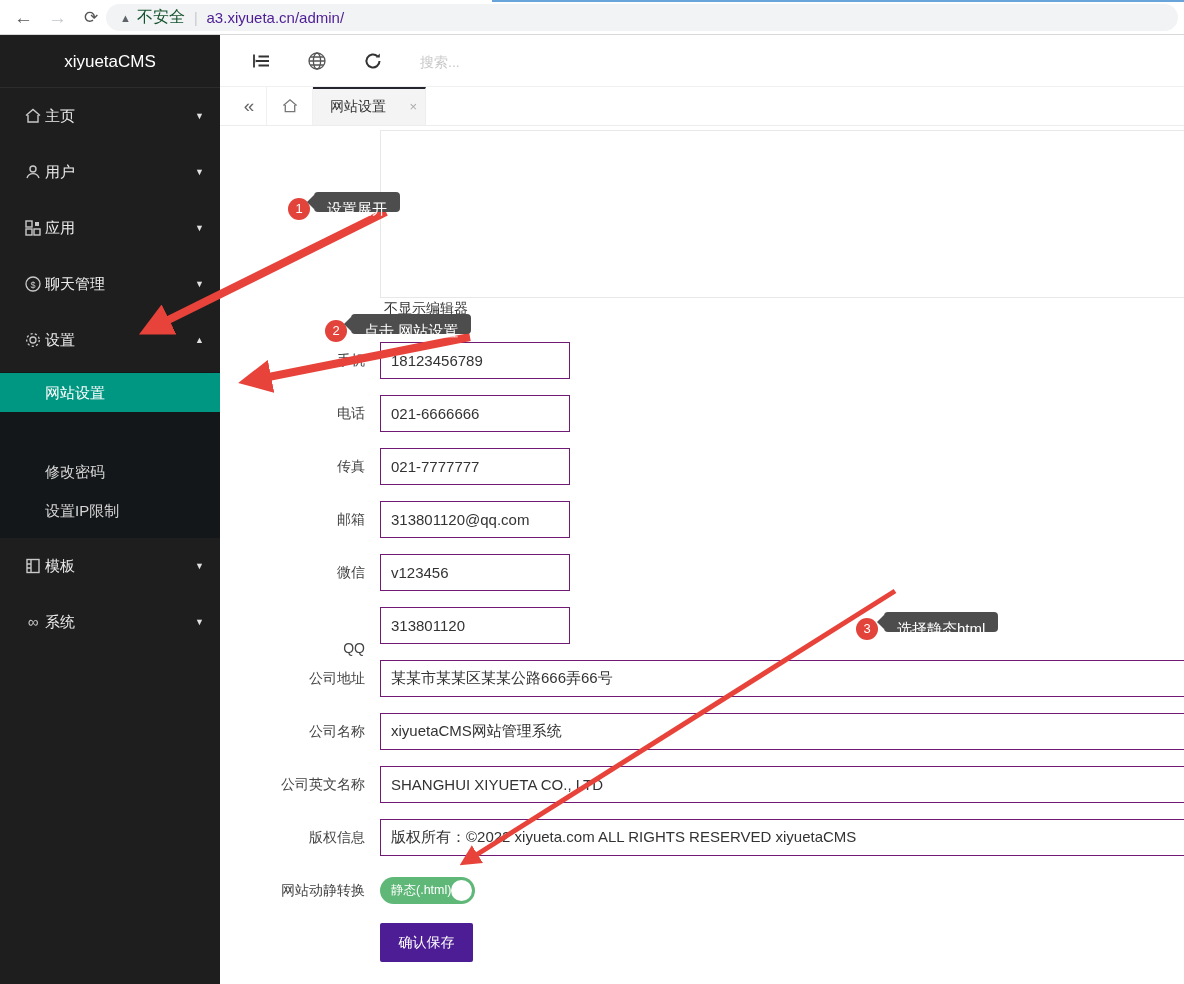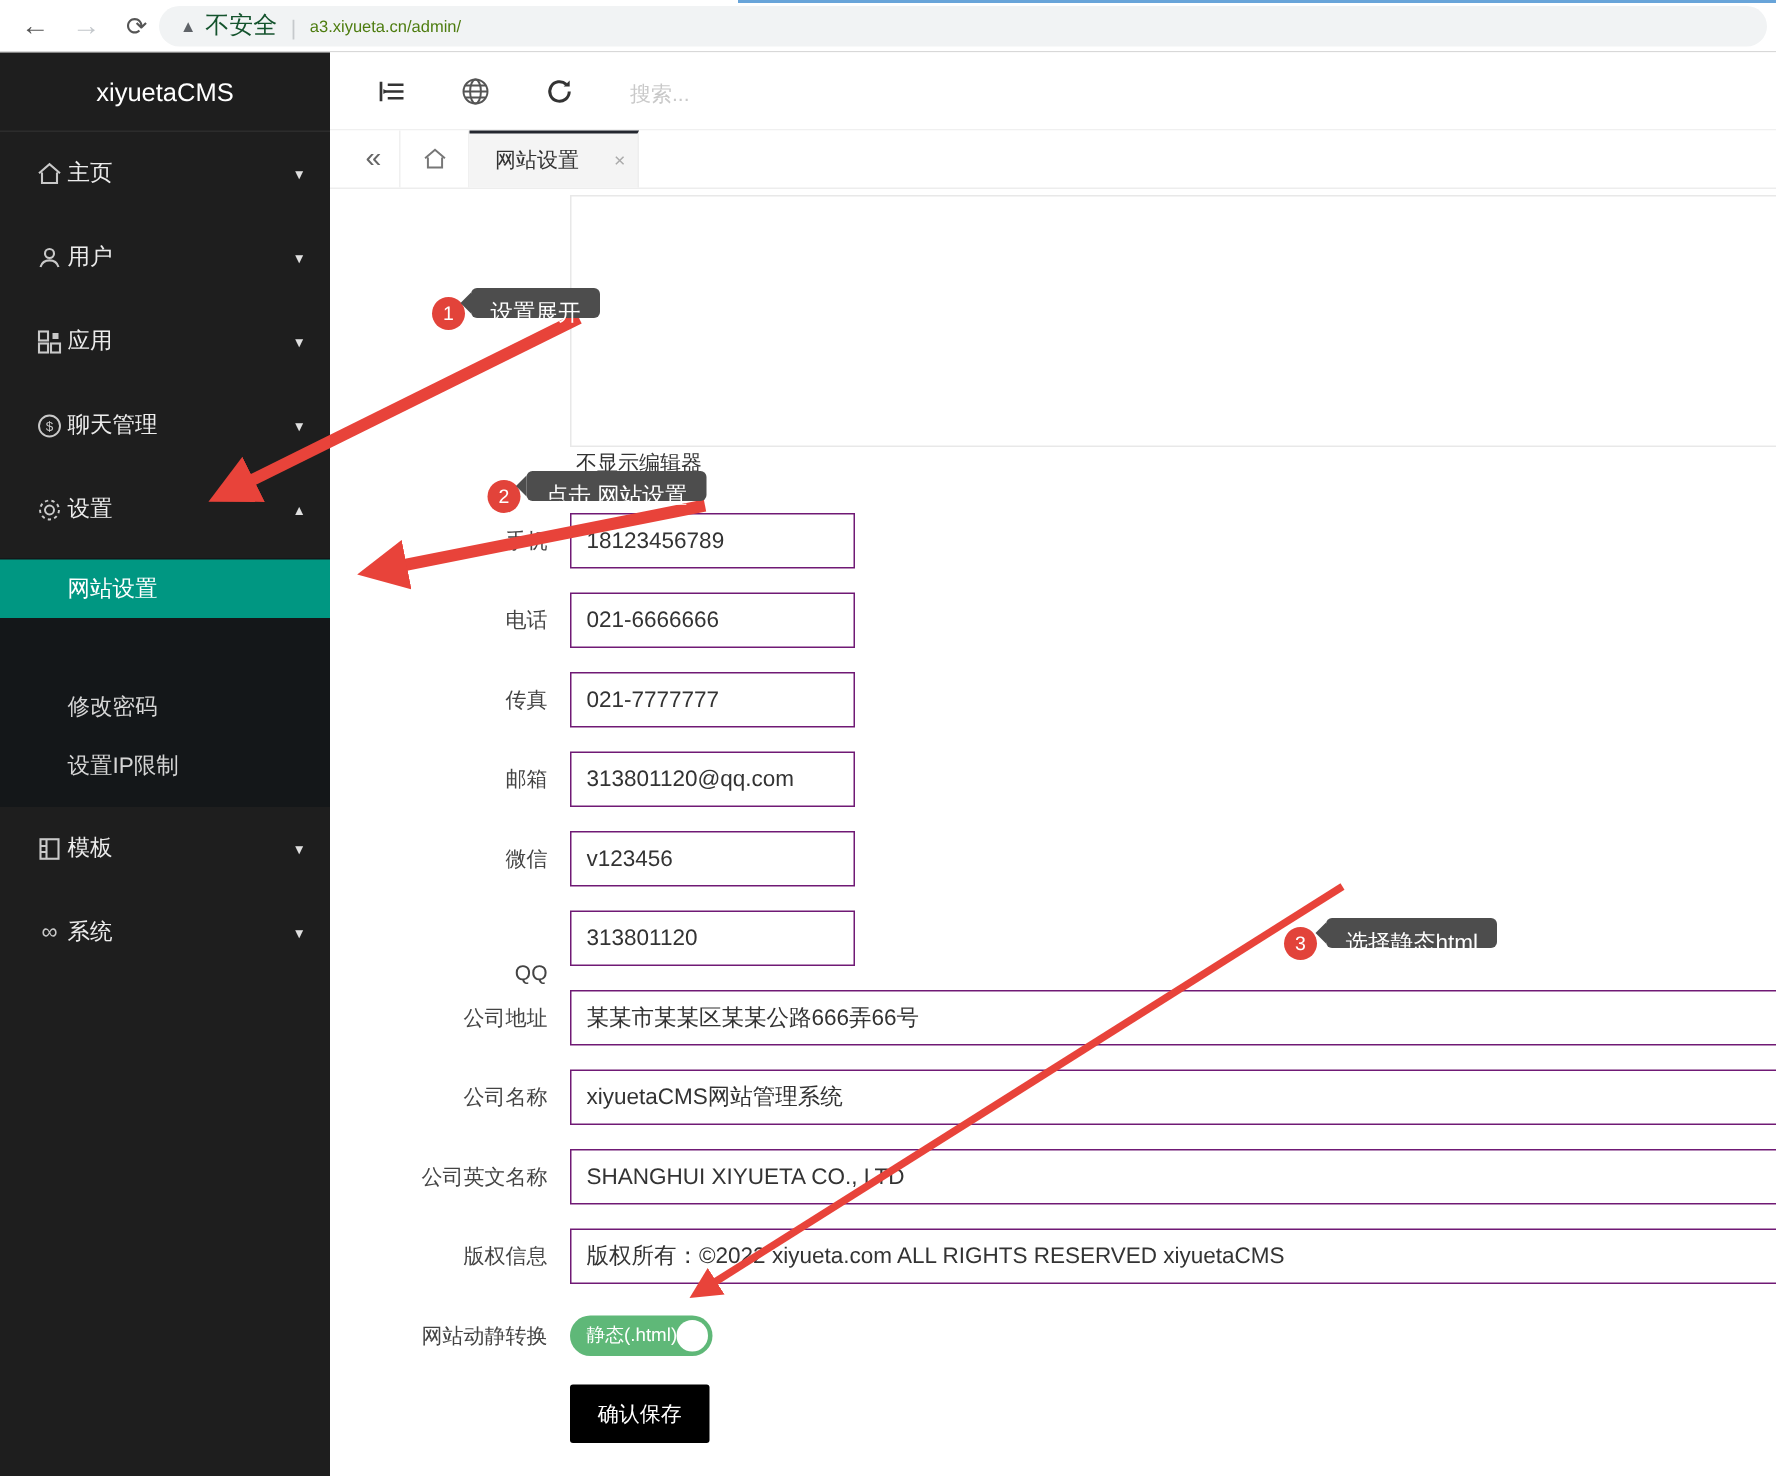--- a/index.html
+++ b/index.html
@@ -9,21 +9,21 @@
 
   
   .browser-bar{left:0;top:0;width:1184px;height:35px;background:#fff;border-bottom:1px solid #d8d8d8;box-sizing:border-box;}
   .nav-glyph{font-size:19px;line-height:35px;color:#555;}
   .nav-glyph.disabled{color:#c3c7cb;}
   .url-pill{left:106px;top:4px;right:6px;height:27px;background:#f1f3f4;border-radius:14px;
             display:flex;align-items:center;padding-left:14px;box-sizing:border-box;}
   .warn-tri{color:#5f6368;font-size:11px;margin-right:6px;}
   .sec-label{color:#14532d;font-size:16px;}
   .url-sep{color:#c6c9cc;margin:0 9px;font-size:14px;}
-  .url-text{color:#4d7c0f;font-size:11px;}
+  .url-text{color:#4c1d95;font-size:15px;}
   .blue-strip{left:492px;top:0;right:0;height:2px;background:#68a4d9;}
 
   
   .sidebar{left:0;top:35px;width:220px;height:949px;background:#1e1e1e;}
   .side-title{left:0;top:0;width:220px;height:53px;line-height:53px;text-align:center;color:#fff;
               font-size:17px;border-bottom:1px solid #2c2c2c;box-sizing:border-box;}
   .side-item{left:0;width:220px;height:56px;cursor:pointer;}
   .side-item .ico{position:absolute;left:24px;top:50%;transform:translateY(-50%);width:18px;height:18px;color:#c9c9c9;}
   .side-item .lbl{position:absolute;left:45px;top:0;line-height:56px;color:#ececec;font-size:15px;}
   .side-item .caret{position:absolute;right:16px;top:0;line-height:56px;color:#e0e0e0;font-size:9px;}
@@ -54,21 +54,21 @@
   .editor-box{left:380px;top:130px;width:812px;height:168px;border:1px solid #e8e8e8;box-sizing:border-box;background:#fff;}
   .editor-note{left:384px;top:300px;font-size:14px;color:#333;}
   .frow-label{left:150px;width:215px;text-align:right;line-height:37px;font-size:14px;color:#444;}
   .frow-input{left:380px;height:37px;border:1px solid #701a75;box-sizing:border-box;padding:0 10px;
               font-size:15px;color:#333;font-family:inherit;outline:none;background:#fff;}
   .w-small{width:190px;}
   .w-wide{width:822px;}
   .toggle{left:380px;top:877px;width:95px;height:27px;border-radius:14px;background:#5FB878;cursor:pointer;}
   .toggle .t-txt{position:absolute;left:11px;top:0;line-height:27px;color:#fff;font-size:12.5px;}
   .toggle .knob{position:absolute;right:3px;top:3px;width:21px;height:21px;border-radius:50%;background:#fff;}
-  .save-btn{left:380px;top:923px;width:93px;height:39px;background:#000000;border:none;border-radius:2px;
+  .save-btn{left:380px;top:923px;width:93px;height:39px;background:#4c1d95;border:none;border-radius:2px;
             color:#fff;font-size:14px;cursor:pointer;font-family:inherit;}
 
   
   .anno-circle{width:22px;height:22px;border-radius:50%;background:#e2433a;color:#fff;font-size:13px;
                text-align:center;line-height:22px;z-index:30;}
   .anno-tip{height:20px;line-height:33px;padding:0 13px;background:#4d4d4d;color:#fff;font-size:15px;
             border-radius:4px;z-index:30;white-space:nowrap;}
   .anno-tip:before{content:"";position:absolute;left:-7px;top:50%;transform:translateY(-50%);
                    border:7px solid transparent;border-right-color:#4d4d4d;border-left:none;}
   .arrow-layer{left:0;top:0;width:1184px;height:984px;pointer-events:none;z-index:25;}

